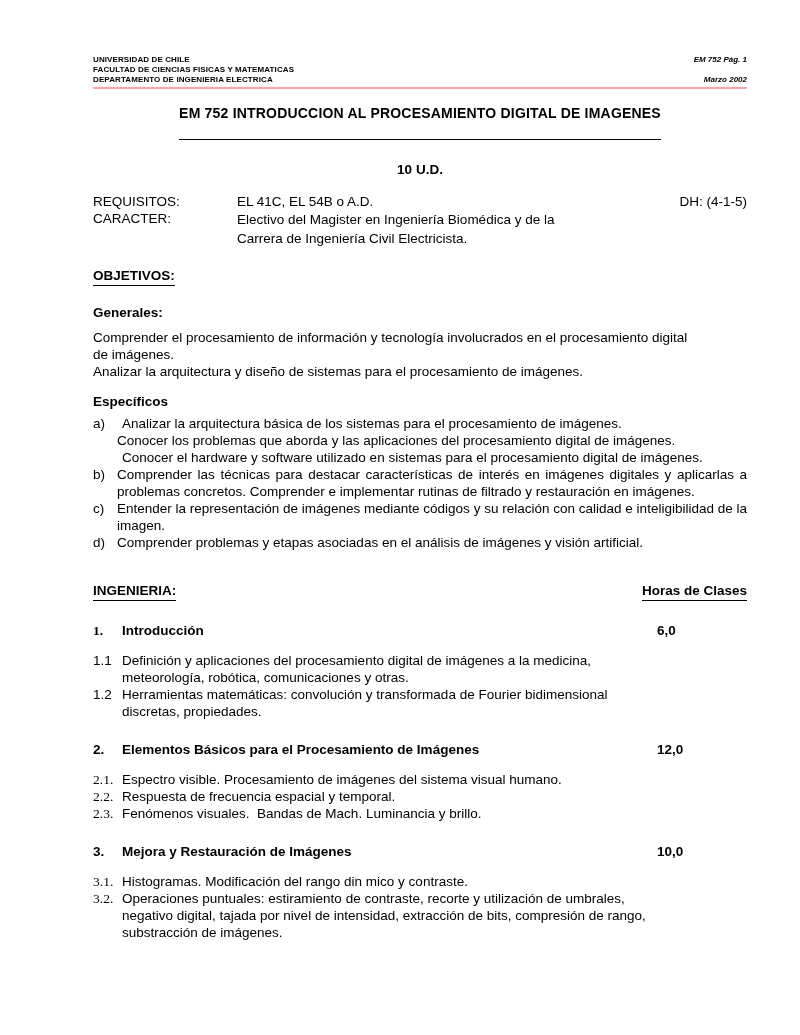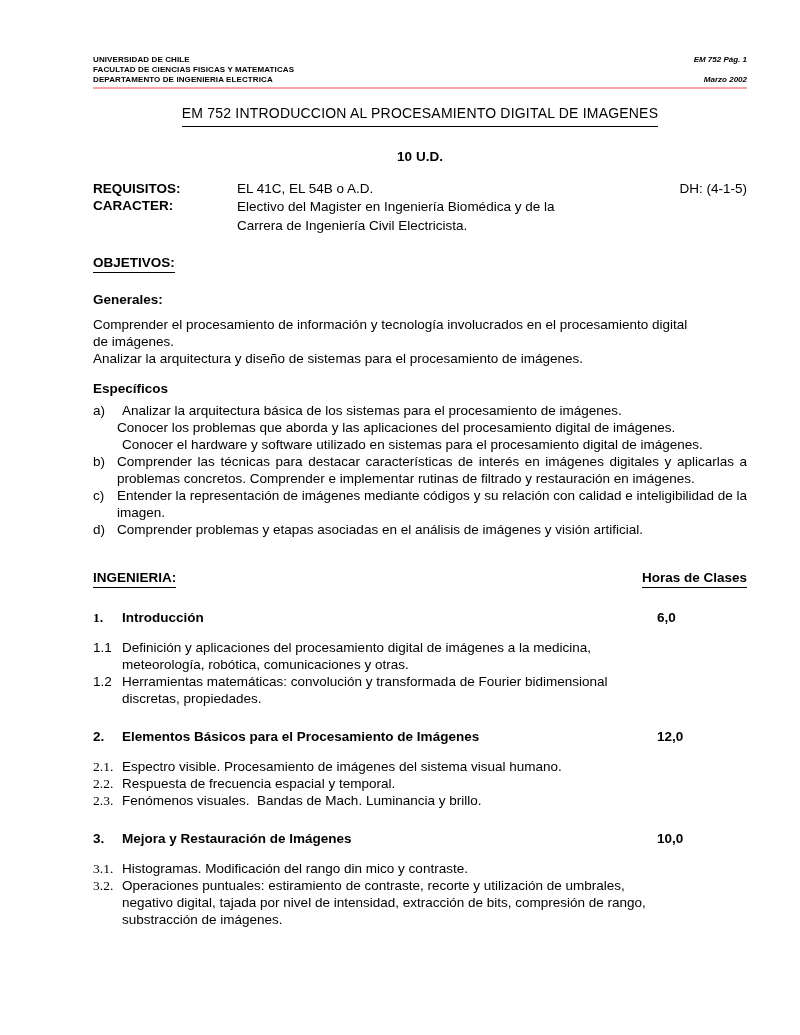--- a/index.html
+++ b/index.html
@@ -14,27 +14,27 @@
     font-size: 13.5px;
     line-height: 17px;
   }
   
   .header { display: flex; justify-content: space-between; border-bottom: 2px solid #fca5a5; padding-bottom: 2px; }
   .header-left div { font-size: 8px; font-weight: bold; line-height: 10px; letter-spacing: .1px; }
   .header-right { display: flex; flex-direction: column; justify-content: space-between; text-align: right; }
   .header-right div { font-size: 8px; font-weight: bold; line-height: 10px; font-style: italic; }
   
   .title-wrap { text-align: center; margin-top: 16px; }
-  .title { display: inline-block; font-size: 14px; font-weight: normal; border-bottom: 1.5px solid #000; padding-bottom: 4px; letter-spacing: .2px; }
+  .title { display: inline-block; font-size: 14px; font-weight: bold; border-bottom: 1.5px solid #000; padding-bottom: 17px; letter-spacing: .2px; }
   .ud { text-align: center; font-weight: bold; margin-top: 21px; }
   
   .row { display: flex; }
   .req-row { margin-top: 15px; }
   .car-row { }
-  .label { width: 144px; font-weight: bold; flex: none; }
+  .label { width: 144px; font-weight: normal; flex: none; }
   .dh { margin-left: auto; }
   .car-lines span { display: block; line-height: 19px; }
   
   .h-underline { display: inline-block; font-weight: bold; border-bottom: 1.5px solid #000; padding-bottom: 1px; }
   .objetivos-h { margin-top: 19px; }
   .generales-h { margin-top: 18px; font-weight: bold; }
   .gen-para { margin-top: 8px; }
   .gen-para .line { display: block; }
   .especificos-h { margin-top: 13px; font-weight: bold; }
   

